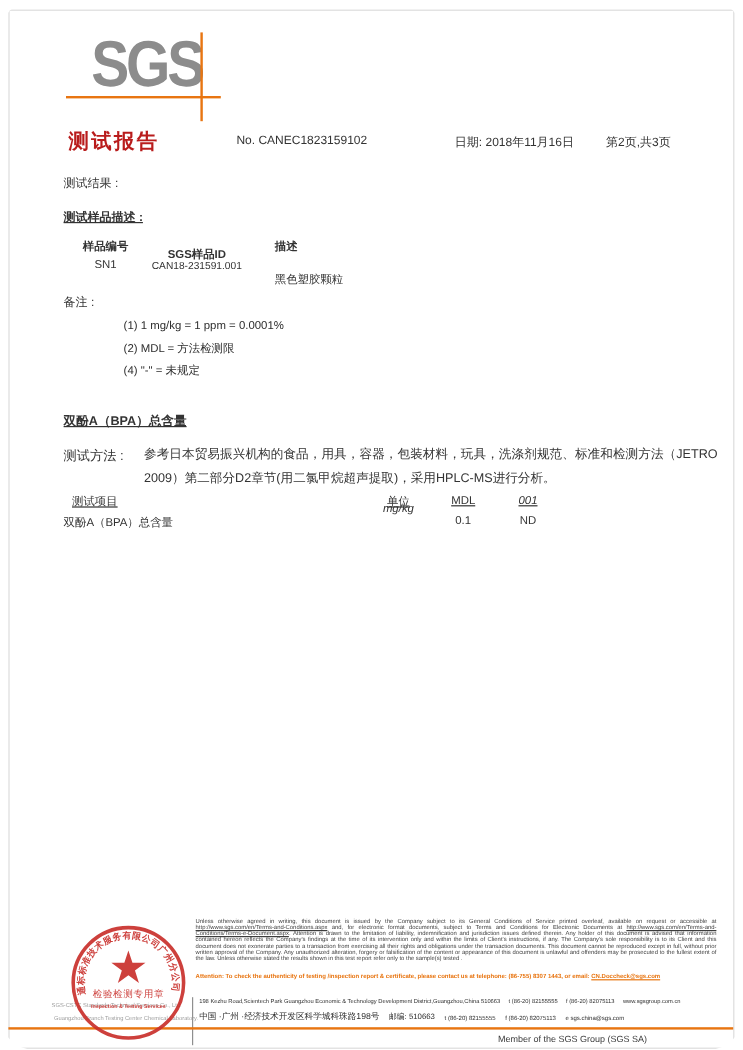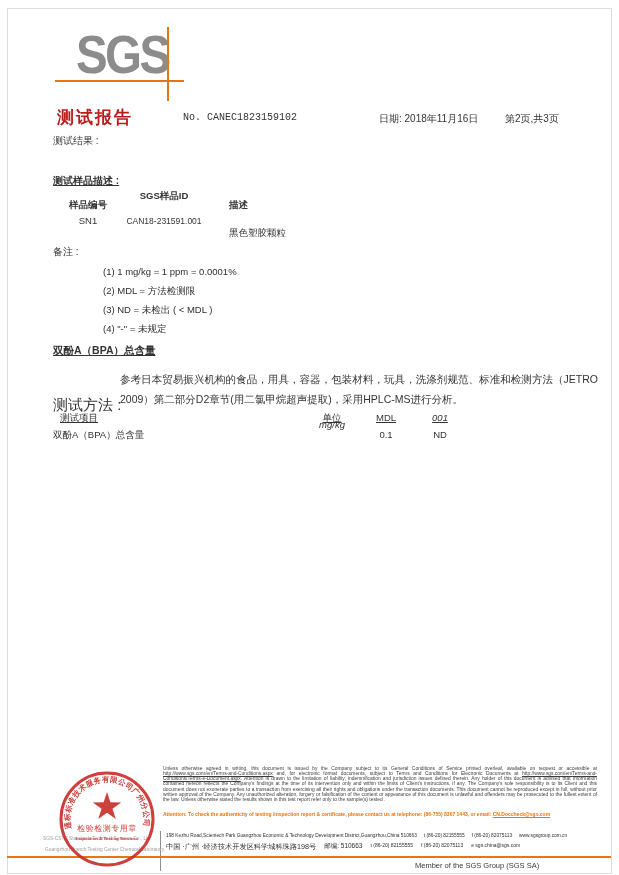--- a/index.html
+++ b/index.html
@@ -1,17 +1,17 @@
 <!DOCTYPE html>
 <html><head>
 <meta charset="utf-8">
 <style>
   html,body{margin:0;padding:0;background:#ffffff;}
   .page{position:relative;width:619px;height:875px;background:#fff;overflow:hidden;
-        font-family:"Liberation Sans","DejaVu Sans",sans-serif;color:#2e2e2e;}
+        font-family:"Liberation Sans","DejaVu Sans",sans-serif;color:#2e2e2e;border-radius:29px;}
   .abs{position:absolute;}
   .page-border{left:7px;top:8px;width:603px;height:864px;border:1px solid #dcdcdc;}
   
   .logo-text{left:76px;top:27px;font-size:54px;font-weight:bold;color:#8c8c8c;
              letter-spacing:-3px;line-height:1;transform:scaleX(.88);transform-origin:left top;}
   .logo-hline{left:55px;top:80px;width:129px;height:2px;background:#e87511;}
   .logo-vline{left:167px;top:27px;width:2px;height:74px;background:#e87511;}
   
   .title{left:57px;top:106px;font-size:17px;font-weight:bold;letter-spacing:2px;color:#b91c1c;}
   .hmeta{top:112px;font-size:10px;color:#333;}
@@ -24,21 +24,21 @@
   .small9{font-size:9.5px;}
   
   .method{left:120px;top:370px;width:478px;font-size:10.5px;line-height:19.5px;color:#333;text-align:justify;}
   
   .disclaimer{left:163px;top:766px;width:434px;font-size:4.9px;line-height:5.15px;
               text-align:justify;color:#3d3d3d;}
   .attention{left:163px;top:812px;width:434px;font-size:5px;line-height:5.9px;
              color:#e87511;font-weight:bold;}
   .addr1{left:166px;top:833px;width:432px;font-size:4.8px;color:#2e2e2e;display:flex;gap:7px;white-space:nowrap;}
   .addr2{left:166px;top:842px;width:432px;font-size:5px;color:#2e2e2e;display:flex;gap:8px;
-         align-items:flex-start;white-space:nowrap;}
+         align-items:flex-end;white-space:nowrap;}
   .addr2 .cn{font-size:7.2px;}
   .vdivider{left:160px;top:831px;width:1px;height:40px;background:#8f8f8f;}
   .footer-orange-line{left:7px;top:856px;width:604px;height:2px;background:#e87511;}
   .member{left:415px;top:861px;font-size:7.5px;color:#3a3a3a;}
   .company-gray{font-size:4.8px;color:#9e9e9e;z-index:1;}
   .stamp{left:57px;top:769px;z-index:2;opacity:.92;}
   a.lnk{color:inherit;text-decoration:underline;}
 </style>
 </head>
 <body>
@@ -46,46 +46,45 @@
 <div class="page">
   <div class="abs page-border"></div>
 
   <div>
     <span class="abs logo-text">SGS</span>
     <div class="abs logo-hline"></div>
     <div class="abs logo-vline"></div>
   </div>
 
   <div class="abs title">测试报告</div>
-  <div class="abs hmeta" style="left:183px;font-family:Liberation Mono, monospace;">No. CANEC1823159102</div>
+  <div class="abs hmeta" style="left:197px;">No. CANEC1823159102</div>
   <div class="abs hmeta" style="left:379px;">日期: 2018年11月16日</div>
   <div class="abs hmeta" style="left:505px;text-align:center;">第2页,共3页</div>
 
-  <div class="abs b" style="left:53px;top:134px;text-align:right;">测试结果 :</div>
+  <div class="abs b" style="left:53px;top:146px;text-align:right;">测试结果 :</div>
   <div class="abs b bold u" style="left:53px;top:174px;">测试样品描述 :</div>
 
   <div>
     <span class="abs b bold ctr small9" style="left:55px;top:199px;width:66px;">样品编号</span>
-    <span class="abs b bold ctr small9" style="left:122px;top:190px;width:84px;">SGS样品ID</span>
+    <span class="abs b bold ctr small9" style="left:122px;top:206px;width:84px;">SGS样品ID</span>
     <span class="abs b bold small9" style="left:229px;top:199px;">描述</span>
     <span class="abs b ctr small9" style="left:55px;top:215px;width:66px;">SN1</span>
     <span class="abs b ctr" style="left:122px;top:216px;width:84px;font-size:8.5px;">CAN18-231591.001</span>
     <span class="abs b small9" style="left:229px;top:215px;margin-top:12px;">黑色塑胶颗粒</span>
   </div>
 
   <div class="abs b" style="left:53px;top:245px;">备注 :</div>
   <div class="abs" style="left:103px;top:262px;line-height:19px;">
     <div class="small9">(1) 1 mg/kg = 1 ppm = 0.0001%</div>
     <div class="small9">(2) MDL = 方法检测限</div>
-    <div class="small9">(3) ND = 未检出 ( &lt; MDL )</div>
     <div class="small9">(4) "-" = 未规定</div>
   </div>
 
   <div class="abs b bold u" style="left:53px;top:344px;font-size:10.5px;">双酚A（BPA）总含量</div>
-  <div class="abs b" style="left:53px;top:372px;font-size:15px;margin-top:24px;">测试方法 :</div>
+  <div class="abs b" style="left:53px;top:372px;font-size:11px;">测试方法 :</div>
   <div class="abs method">参考日本贸易振兴机构的食品，用具，容器，包装材料，玩具，洗涤剂规范、标准和检测方法（JETRO 2009）第二部分D2章节(用二氯甲烷超声提取)，采用HPLC-MS进行分析。</div>
 
   <div>
     <span class="abs b u small9" style="left:60px;top:412px;">测试项目</span>
     <span class="abs b u ctr small9" style="left:312px;top:412px;width:40px;">单位</span>
     <span class="abs b u ctr small9" style="left:366px;top:412px;width:40px;">MDL</span>
     <span class="abs b u it ctr small9" style="left:420px;top:412px;width:40px;">001</span>
     <span class="abs b small9" style="left:53px;top:429px;">双酚A（BPA）总含量</span>
     <span class="abs b ctr small9" style="left:312px;top:419px;width:40px;font-style:italic;">mg/kg</span>
     <span class="abs b ctr small9" style="left:366px;top:429px;width:40px;">0.1</span>

